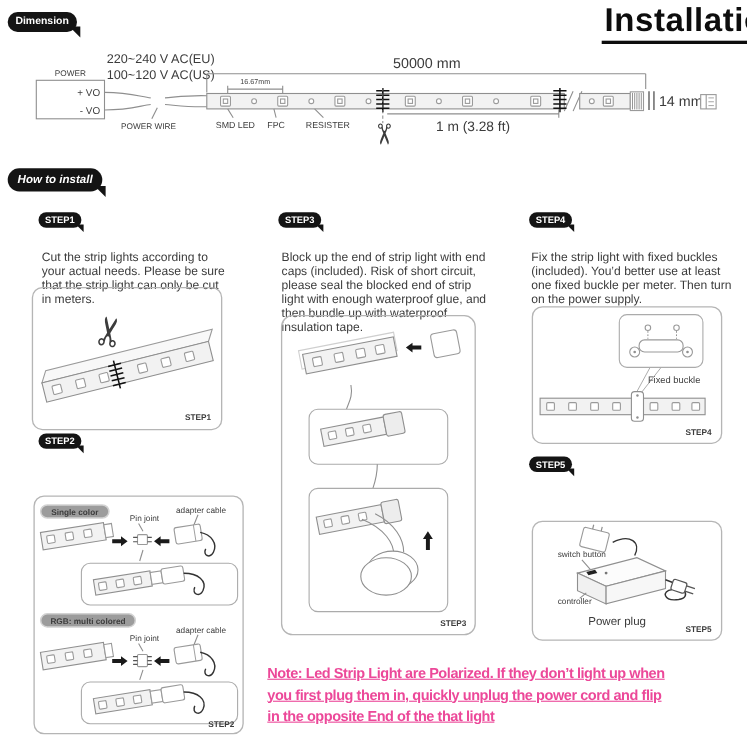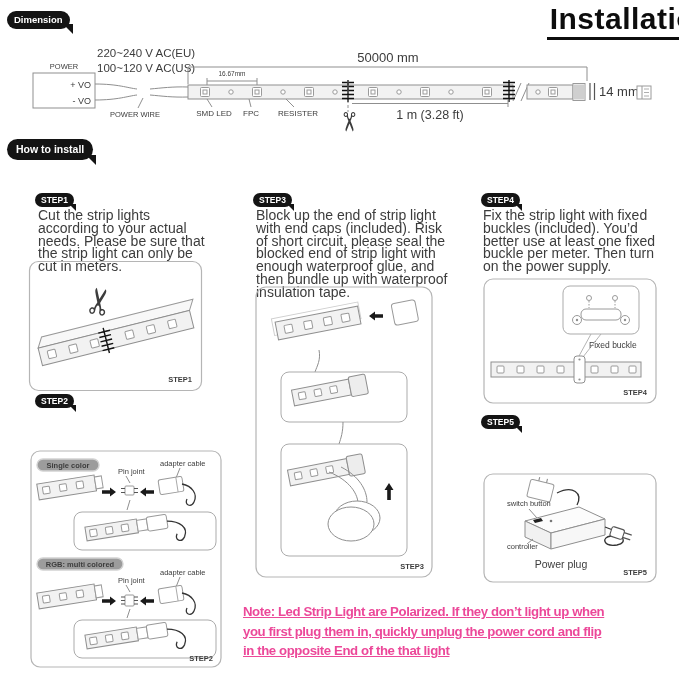--- a/index.html
+++ b/index.html
@@ -13,39 +13,39 @@
   .badge {
     position:absolute; background:#141414; color:#fff; font-weight:bold;
     border-radius:11px; line-height:1; z-index:2;
   }
   .badge::after {
     content:""; position:absolute; right:-3px; bottom:-5px;
     width:0; height:0;
     border-top:10px solid #141414; border-left:10px solid transparent;
   }
   .badge-dimension { left:7px; top:11px; font-size:9.5px; padding:4px 7px; }
-  .badge-howto { left:7px; top:139px; font-size:10.5px; padding:5px 9px; }
+  .badge-howto { left:7px; top:153px; font-size:10.5px; padding:5px 9px;font-style:italic; }
 
   .title-wrap { position:absolute; left:0; right:0; top:2px; text-align:right; }
   .title {
     display:inline-block; font-size:30px; font-weight:bold; color:#0d0d0d;
     border-bottom:3px solid #0d0d0d; padding:0 3px 1px 3px; letter-spacing:0.5px;
   }
 
   .step-pill {
     position:absolute; background:#141414; color:#fff; font-size:8.5px;
     font-weight:bold; padding:2.5px 6px; border-radius:7px; line-height:1; z-index:2;
   }
   .step-pill::after {
     content:""; position:absolute; right:-2px; bottom:-4px;
     width:0; height:0;
     border-top:7px solid #141414; border-left:7px solid transparent;
   }
 
-  .step-text { position:absolute; font-size:14px; line-height:12.8px; color:#3c3c3c; }
+  .step-text { position:absolute; font-size:11px; line-height:12.8px; color:#3c3c3c;margin-top:19px; }
 
   .note { position:absolute; left:243px; top:602px; width:436px; }
   .note .nline {
     display:block; white-space:nowrap; font-size:13.2px; font-weight:bold;
     letter-spacing:-0.4px; color:#ec4899; line-height:19.5px;
     text-decoration:underline;
   }
 
   svg { position:absolute; overflow:visible; }
   svg text { font-family:"Liberation Sans", sans-serif; fill:#3c3c3c; }

